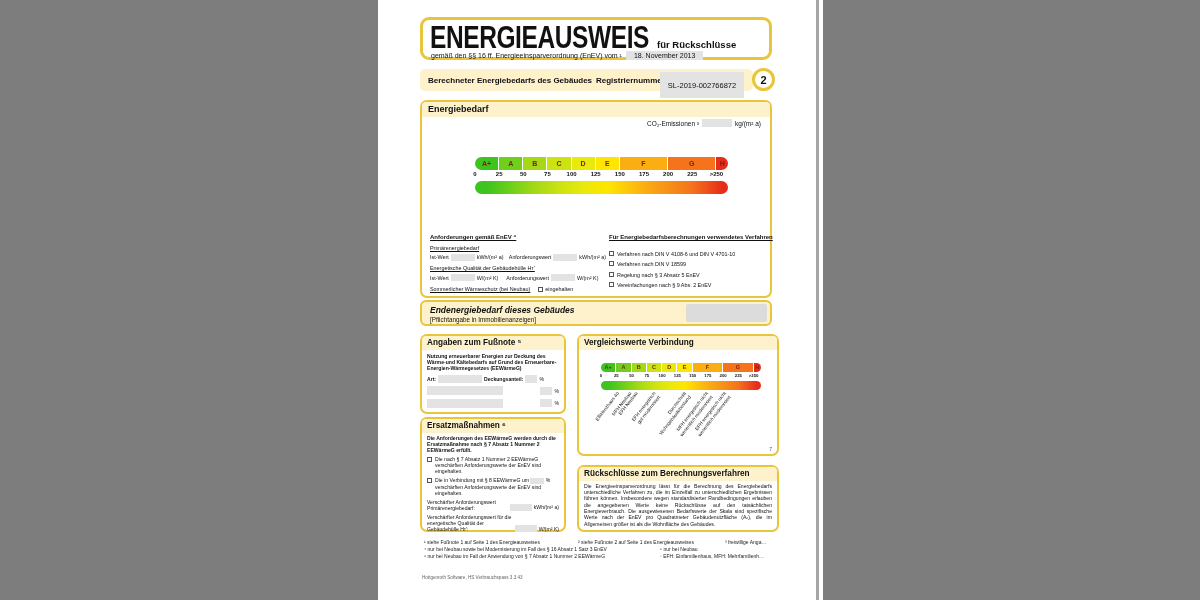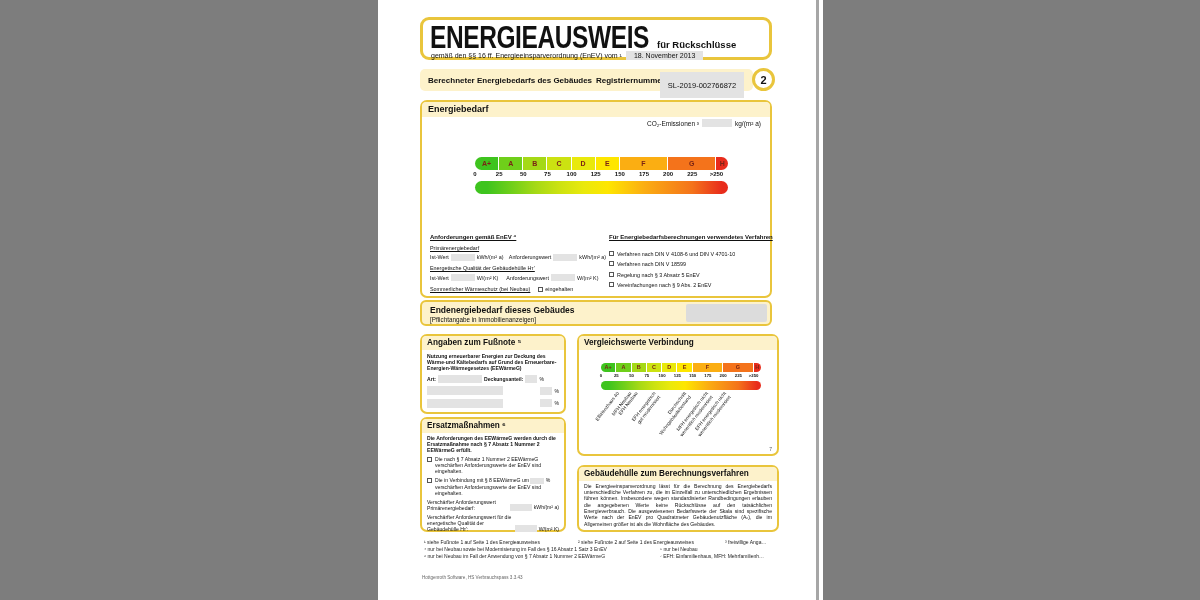--- a/index.html
+++ b/index.html
@@ -64,21 +64,21 @@
   .anf-sub{text-decoration:underline;margin-top:4px;}
   .anf-row{margin-top:3px;display:flex;align-items:center;gap:2px;white-space:nowrap;}
   .field-sm{display:inline-block;width:24px;height:7px;background:var(--field);flex-shrink:0;}
   .gap8{width:4px;}
   .cb{display:inline-block;width:5px;height:5px;border:1px solid #555;background:#fff;flex-shrink:0;}
   .opt{display:flex;align-items:flex-start;gap:3px;margin-bottom:4.2px;}
   .opts{margin-top:10px;}
 
   
   .end-box{left:42px;top:300px;width:352px;height:26px;background:var(--strip);border-radius:6px;}
-  .end-title{position:absolute;left:8px;top:3px;font-size:8.5px;font-weight:bold;}
+  .end-title{position:absolute;left:8px;top:3px;font-size:8.5px;font-weight:bold;font-style:italic;}
   .end-note{position:absolute;left:8px;top:14px;font-size:6.3px;}
   .end-val{position:absolute;right:3px;top:2px;width:81px;height:18px;background:#dcdcdc;border-radius:2px;}
 
   
   .eew-box{left:42px;top:334px;width:146px;height:80px;}
   .ers-box{left:42px;top:417px;width:146px;height:115px;}
   .strip-md{font-size:8.2px;padding:2px 5px;}
   .small-body{padding:3px 5px;font-size:5.1px;line-height:1.22;}
   .b{font-weight:bold;}
   .eew-row{display:flex;align-items:center;gap:2px;margin-top:3.5px;}
@@ -340,21 +340,21 @@
         </div>
         <div class="vg-anchor" style="left: 122.137px; top: 28px;">
           <div class="vg-label">EFH energetisch nicht
 wesentlich modernisiert</div>
         </div>
       </div>
     <div class="vg-sup">7</div>
   </div>
 
   <div class="box erl-box">
-    <div class="strip strip-md">Gebäudehülle zum Berechnungsverfahren</div>
+    <div class="strip strip-md">Rückschlüsse zum Berechnungsverfahren</div>
     <div class="erl-body">Die Energieeinsparverordnung lässt für die Berechnung des Energiebedarfs unterschiedliche Verfahren zu, die im Einzelfall zu unterschiedlichen Ergebnissen führen können. Insbesondere wegen standardisierter Randbedingungen erlauben die angegebenen Werte keine Rückschlüsse auf den tatsächlichen Energieverbrauch. Die ausgewiesenen Bedarfswerte der Skala sind spezifische Werte nach der EnEV pro Quadratmeter Gebäudenutzfläche (Aₙ), die im Allgemeinen größer ist als die Wohnfläche des Gebäudes.</div>
   </div>
 
   <div class="fns" id="footnotes">
       <div class="fn">¹  siehe Fußnote 1 auf Seite 1 des Energieausweises</div>
       <div class="fn">²  siehe Fußnote 2 auf Seite 1 des Energieausweises</div>
       <div class="fn">³  freiwillige Anga…</div>
       <div class="fn">⁴  nur bei Neubau sowie bei Modernisierung im Fall des § 16 Absatz 1 Satz 3 EnEV</div>
       <div class="fn">⁵  nur bei Neubau</div>
       <div class="fn">⁶  nur bei Neubau im Fall der Anwendung von § 7 Absatz 1 Nummer 2 EEWärmeG</div>

